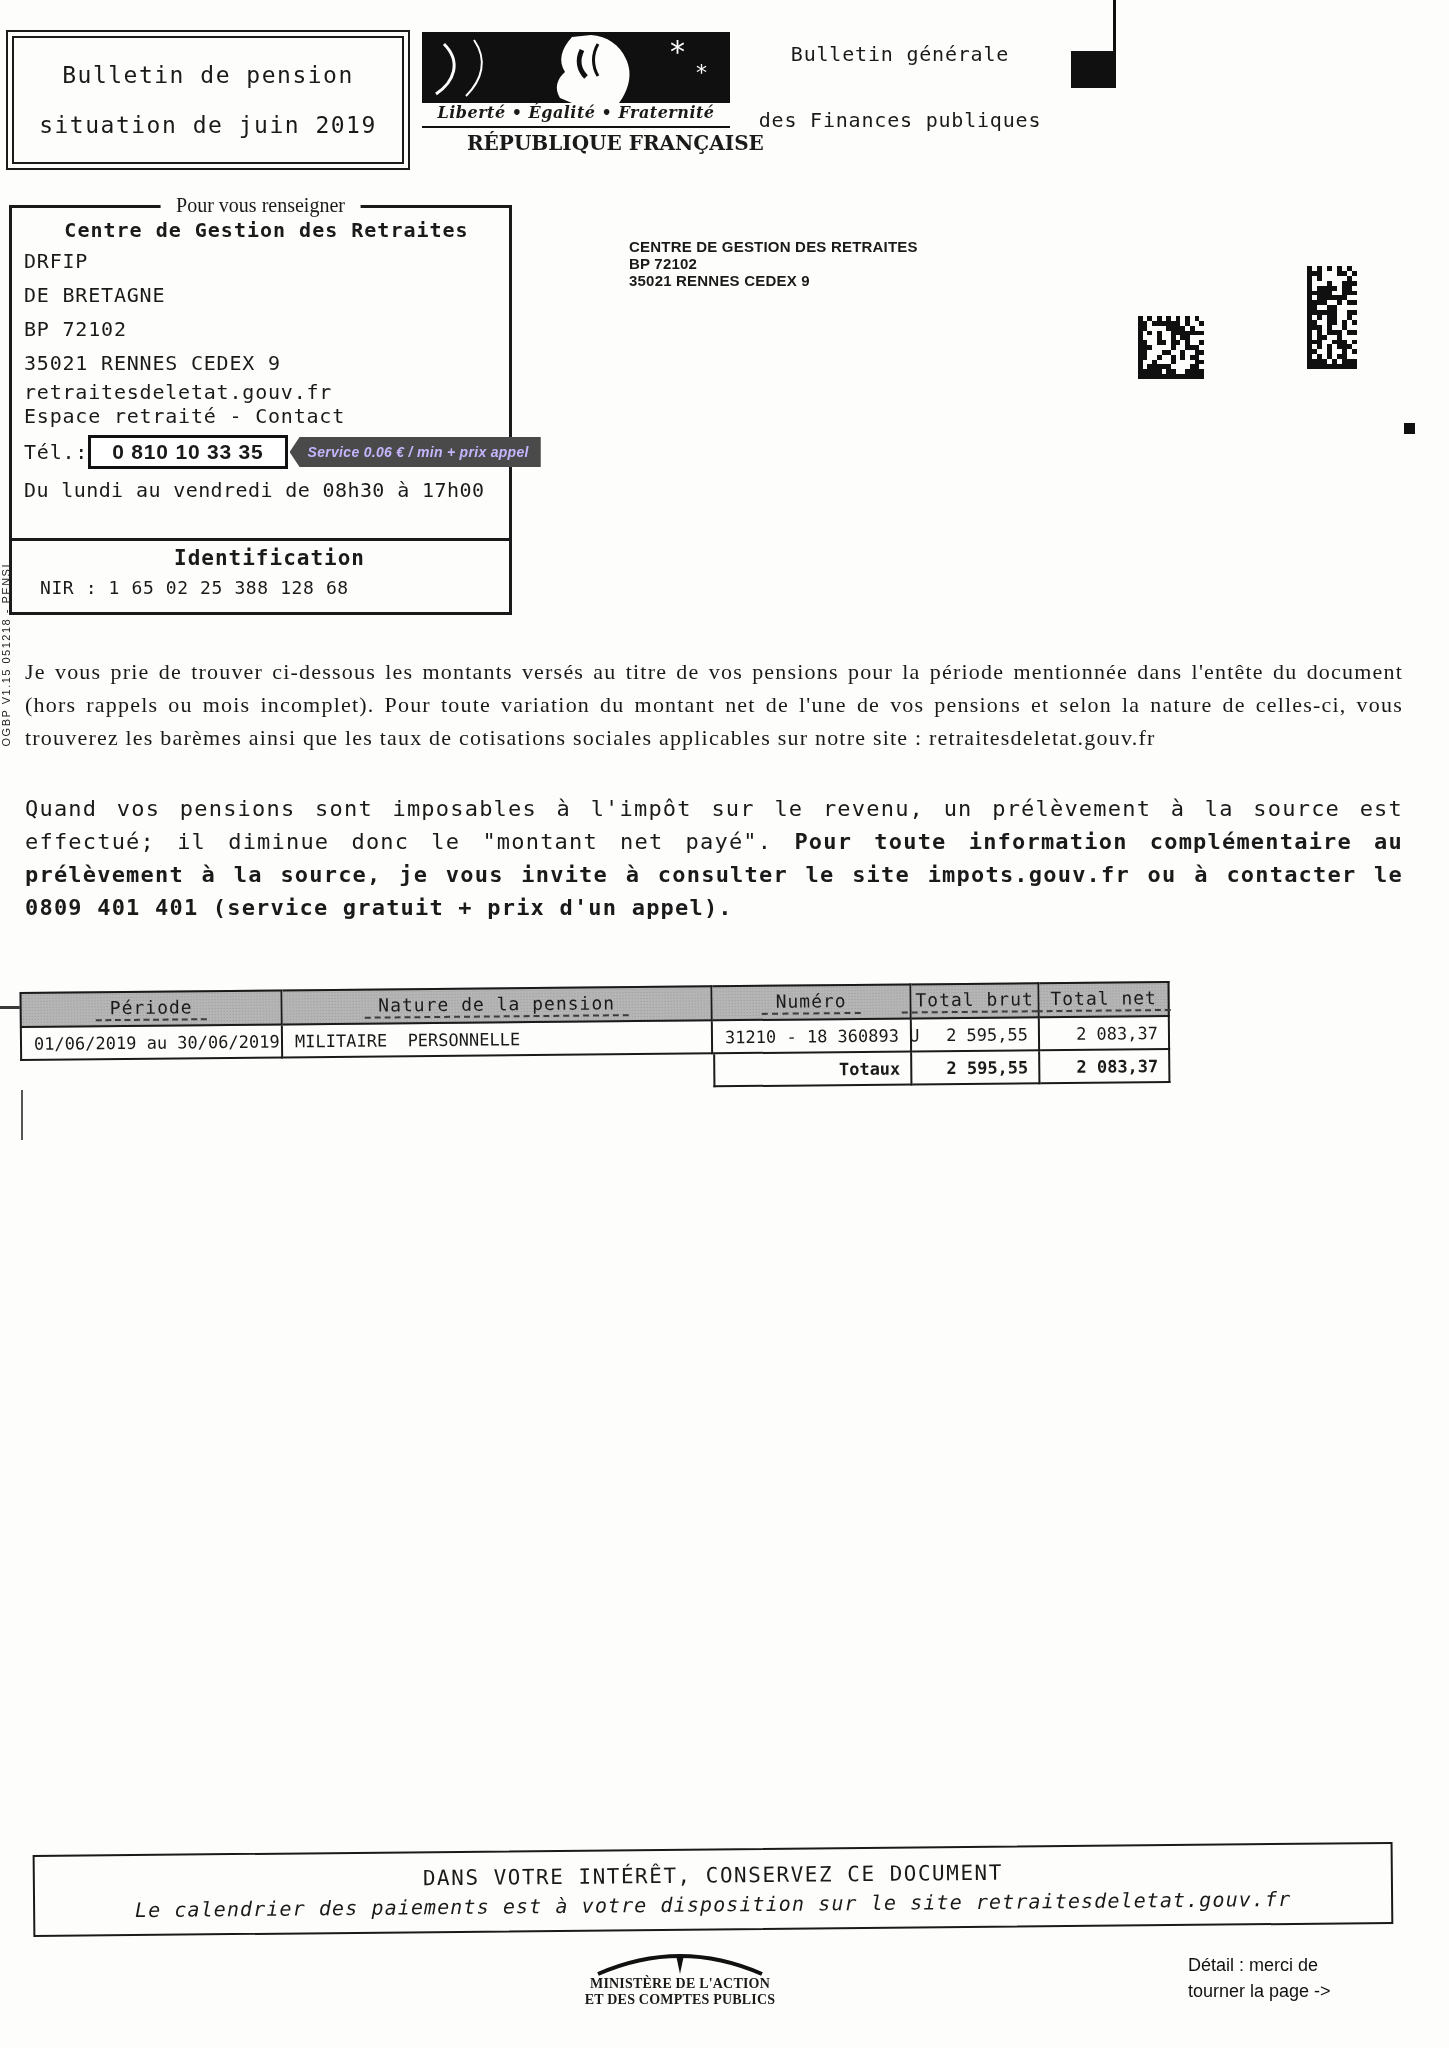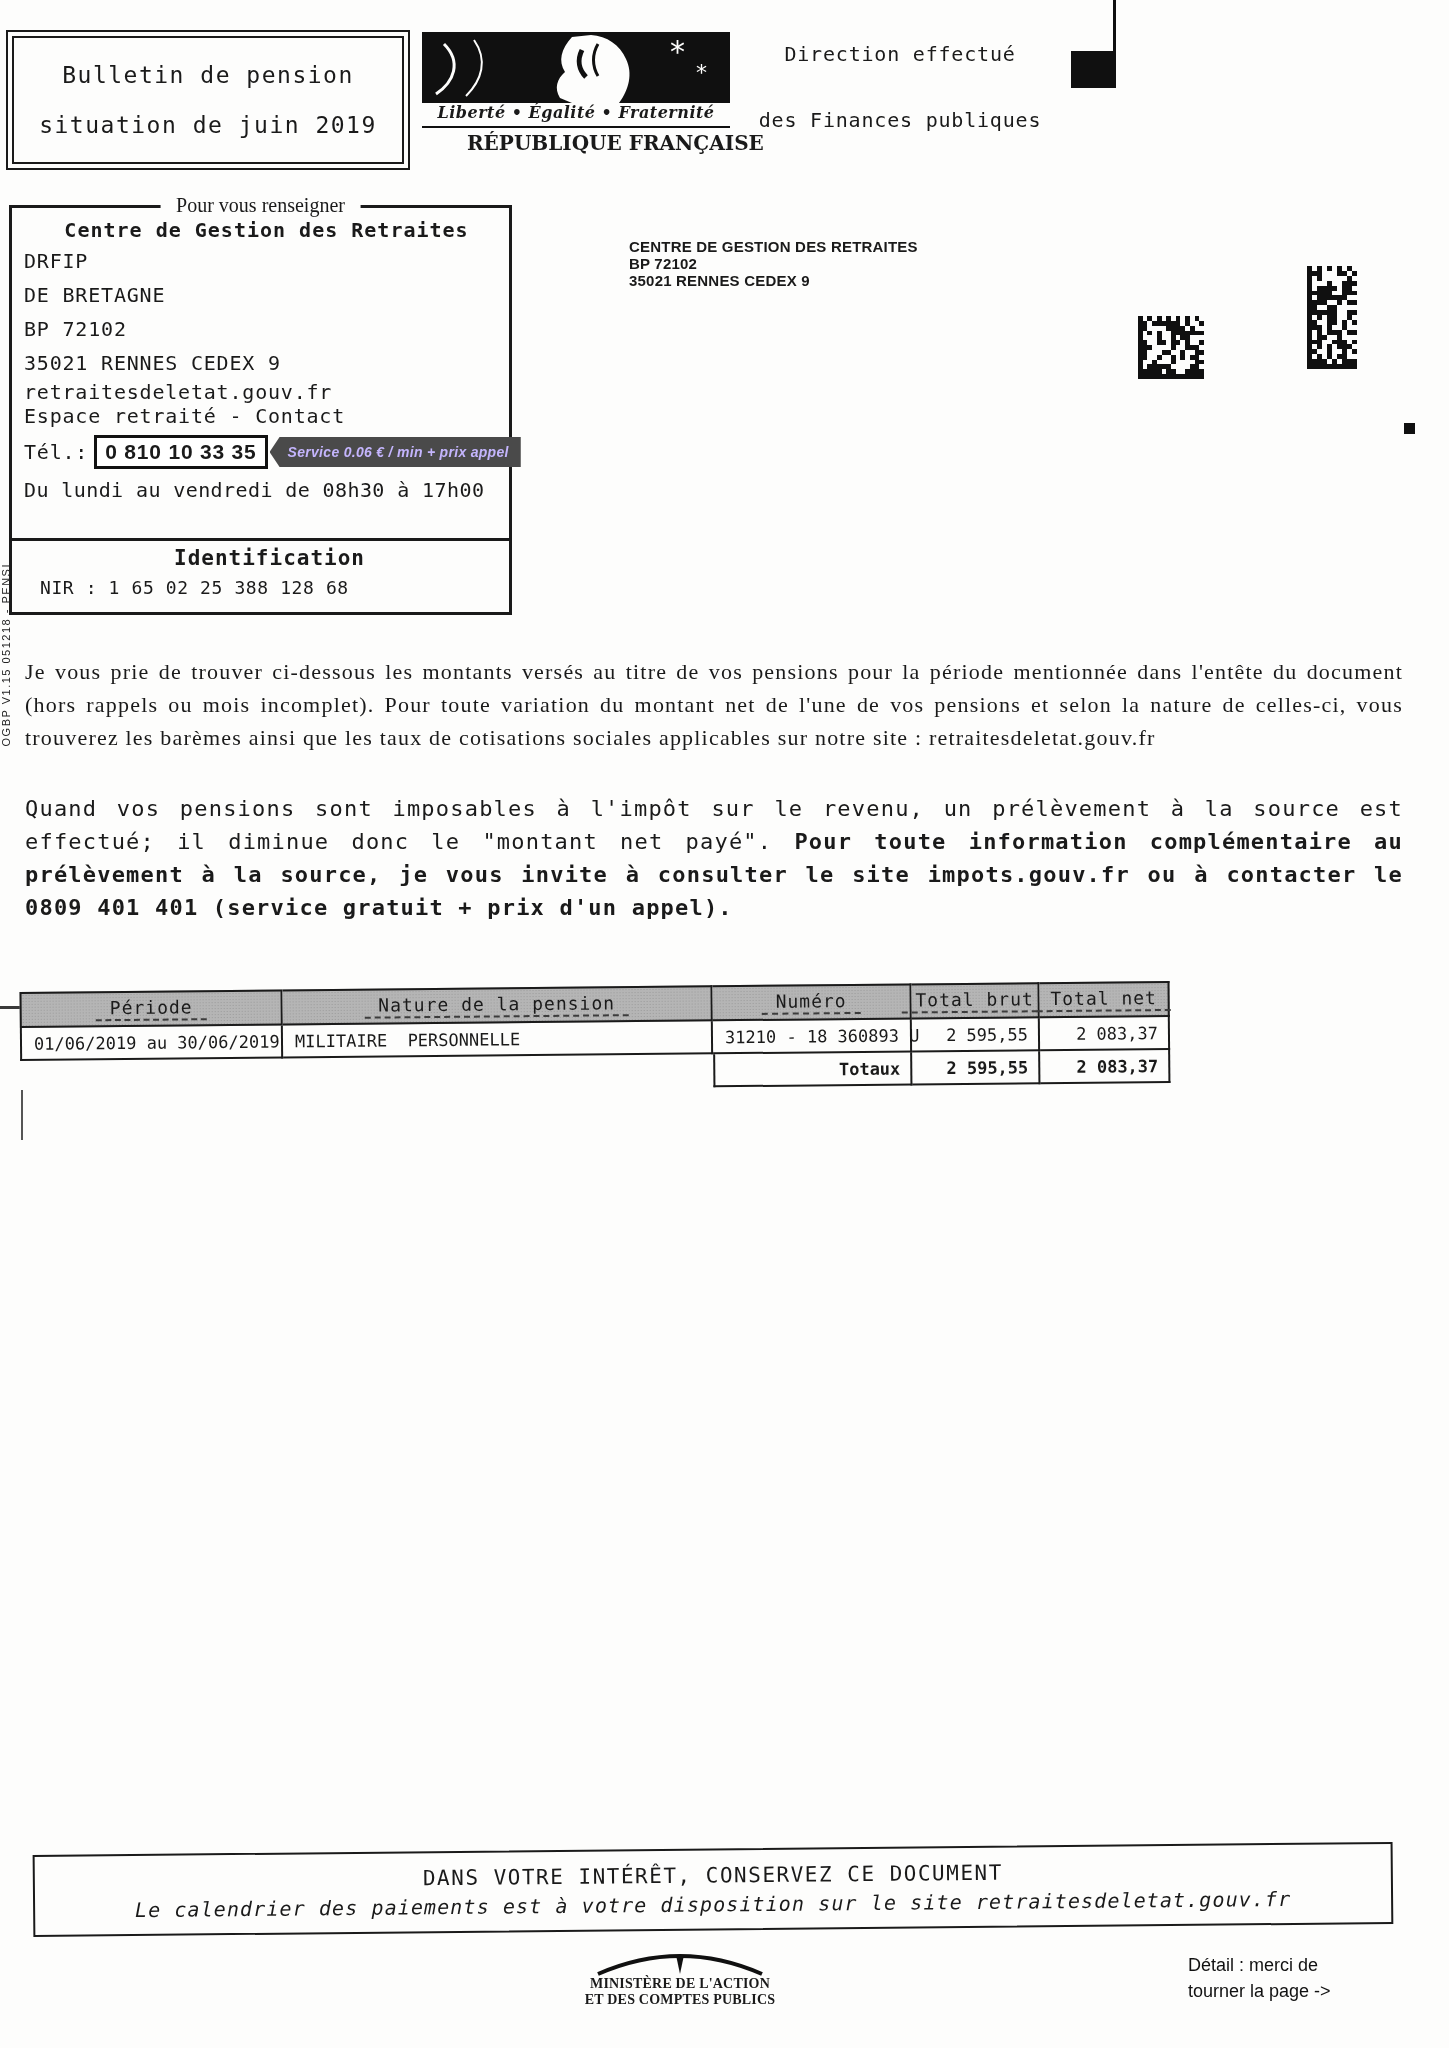--- a/index.html
+++ b/index.html
@@ -28,21 +28,21 @@
   .contact-box{position:absolute;left:9px;top:205px;width:503px;height:333px;
         border:3px solid #1a1a1a;border-bottom:none;box-sizing:border-box;}
   .contact-legend{position:absolute;top:-14px;left:50%;transform:translateX(-50%);
         background:#fdfdfc;padding:0 16px;font:20px "Liberation Serif",serif;white-space:nowrap;}
   .contact-inner{padding:8px 0 0 12px;font-size:20px;letter-spacing:.8px;}
   .contact-org{text-align:center;font-weight:bold;line-height:28px;letter-spacing:1px;}
   .contact-line{line-height:34px;white-space:nowrap;}
   .site-line{line-height:24px;white-space:nowrap;}
   .tel-row{display:flex;align-items:center;margin-top:7px;}
   .tel-num{border:3px solid #111;font:bold 21px "Liberation Sans",sans-serif;
-        padding:2px 8px;margin-left:6px;white-space:nowrap;background:#fff;text-align:center;}
+        padding:2px 21px;white-space:nowrap;background:#fff;text-align:center;}
   .tel-badge{background:#4a4a4a;color:#c4b5fd;font:bold italic 14px "Liberation Sans",sans-serif;
         padding:7px 12px 7px 18px;margin-left:2px;letter-spacing:.3px;white-space:nowrap;
         clip-path:polygon(0 50%,10px 0,100% 0,100% 100%,10px 100%);}
   .hours{margin-top:9px;font-size:20px;letter-spacing:.4px;white-space:nowrap;}
   .ident-box{position:absolute;left:9px;top:538px;width:503px;height:77px;
         border:3px solid #1a1a1a;box-sizing:border-box;padding-left:18px;}
   .ident-title{text-align:center;font-weight:bold;font-size:21px;margin-top:5px;letter-spacing:1px;}
   .ident-nir{font-size:18px;margin:7px 0 0 10px;letter-spacing:.6px;}
   .edge-code{position:absolute;left:0;top:563px;writing-mode:vertical-rl;transform:rotate(180deg);
         font:11px "Liberation Sans",sans-serif;color:#222;letter-spacing:1.5px;}
@@ -117,21 +117,21 @@
       <text x="274" y="48" font-size="22" fill="#fdfdfc" font-family="DejaVu Sans">*</text>
       <path d="M22,12 C40,30 32,50 14,62" stroke="#fdfdfc" stroke-width="3" fill="none"></path>
       <path d="M52,8 C66,28 60,48 44,64" stroke="#fdfdfc" stroke-width="2" fill="none"></path>
     </svg>
   </div>
   <div class="motto">Liberté • Égalité • Fraternité</div>
   <div class="mrule"></div>
   <div class="republique">RÉPUBLIQUE FRANÇAISE</div>
 
   <div class="agency">
-    <div class="l1">Direction effectué</div>
+    <div class="l1">Bulletin générale</div>
     <div class="l2">des Finances publiques</div>
   </div>
 
   <div class="corner-vline"></div>
   <div class="corner-rect"></div>
   <div class="reg-square"></div>
 
   <div class="contact-box">
     <div class="contact-legend">Pour vous renseigner</div>
     <div class="contact-inner">

